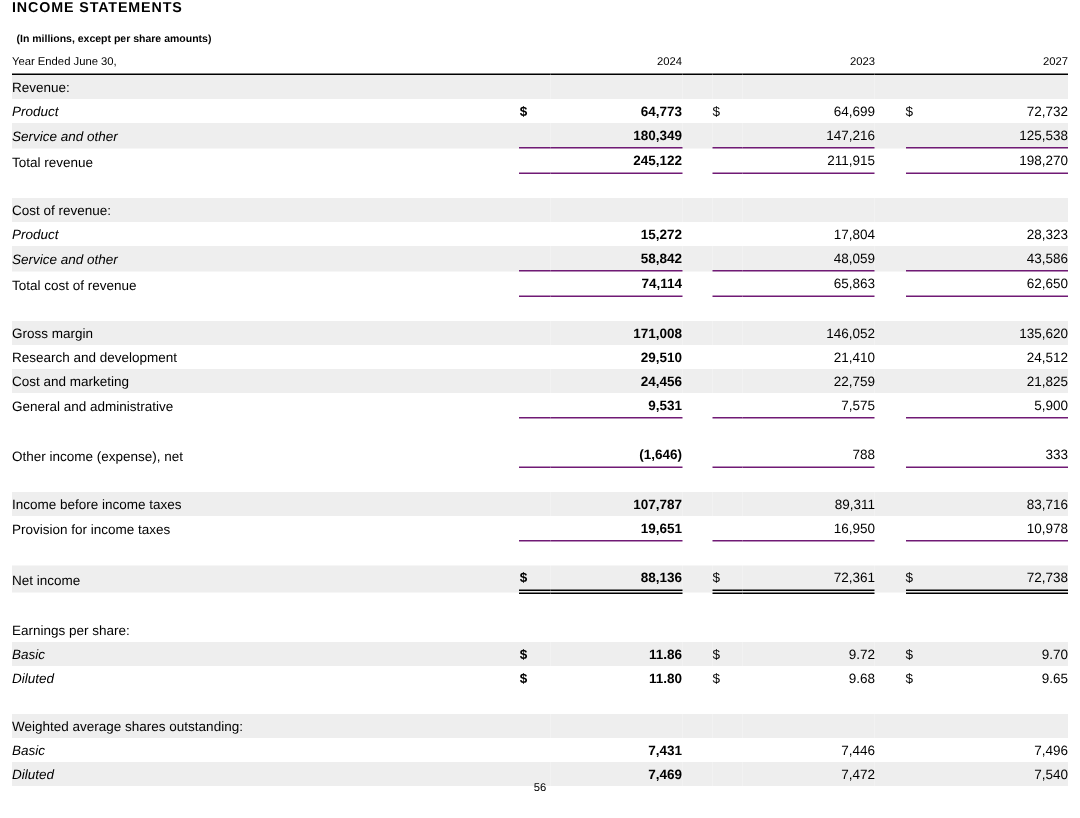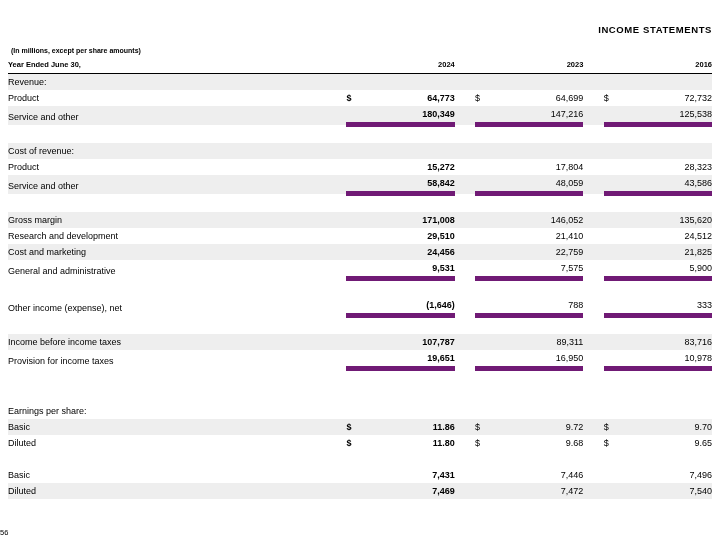--- a/index.html
+++ b/index.html
@@ -17,25 +17,25 @@
     overflow: hidden;
   }
   .page {
     position: relative;
     width: 720px;
     height: 545px;
     box-sizing: border-box;
     padding: 0 8px;
   }
   .doc-title {
-    text-align: right;
+    text-align: left;
     font-size: 9.5px;
     font-weight: bold;
     letter-spacing: 0.6px;
-    margin-top: 24px;
+    margin-top: 0;
     margin-bottom: 12px;
   }
   .units-note {
     font-size: 7px;
     font-weight: bold;
     margin-left: 3px;
     margin-bottom: 3px;
   }
   table.fin {
     width: 100%;
@@ -49,54 +49,54 @@
     line-height: 16px;
     height: 16px;
   }
   
   col.c-label { width: 300px; }
   col.c-cur   { width: 18px; }
   col.c-num   { width: 78px; }
   col.c-gap   { width: 18px; }
 
   .lbl { padding-left: 3px; white-space: nowrap; }
-  .indent1 { padding-left: 14px; }
+  .indent1 { padding-left: 14px; font-style: italic; }
   .indent2 { padding-left: 34px; }
   .num {
     text-align: right;
     padding-right: 4px;
     white-space: nowrap;
     font-variant-numeric: tabular-nums;
   }
   .cur {
     text-align: left;
     padding-left: 2px;
   }
   .b { font-weight: bold; }
   .shade td { background: #eeeeee; }
   .hdr td {
-    font-weight: bold;
+    font-weight: normal;
     font-size: 7.5px;
     border-bottom: 1px solid #000;
     line-height: 14px;
     height: 14px;
     padding-bottom: 1px;
   }
   .hdr td.num { font-size: 7.5px; }
-  td.ul-single { border-bottom: 5px solid #701a75; }
+  td.ul-single { border-bottom: 1px solid #701a75; }
   .dbl-bottom {
     border-bottom: 3px double #000;
   }
   .spacer td { height: 7px; line-height: 7px; }
   .pagenum {
     position: absolute;
-    bottom: 32px;
+    bottom: 16px;
     left: 0;
     width: 720px;
-    text-align: left;
+    text-align: center;
     font-size: 7.5px;
   }
 </style>
 </head>
 <body>
 
 <div class="page">
 
   <div class="doc-title">INCOME STATEMENTS</div>
 
@@ -117,21 +117,21 @@
     <thead>
       <tr class="hdr">
         <td class="lbl">Year Ended June 30,</td>
         <td></td>
         <td class="num">2024</td>
         <td></td>
         <td></td>
         <td class="num">2023</td>
         <td></td>
         <td></td>
-        <td class="num">2016</td>
+        <td class="num">2027</td>
       </tr>
     </thead>
     <tbody id="fin-body">
         <tr class="row shade">
           <td class="lbl">Revenue:</td>
           <td class="cur"></td>
           <td class="num"></td>
           <td></td>
           <td class="cur"></td>
           <td class="num"></td>
@@ -154,20 +154,31 @@
           <td class="lbl indent1">Service and other</td>
           <td class="cur ul-single"></td>
           <td class="num b ul-single">180,349</td>
           <td></td>
           <td class="cur ul-single"></td>
           <td class="num ul-single">147,216</td>
           <td></td>
           <td class="cur ul-single"></td>
           <td class="num ul-single">125,538</td>
         </tr>
+        <tr class="row">
+          <td class="lbl indent2">Total revenue</td>
+          <td class="cur ul-single"></td>
+          <td class="num b ul-single">245,122</td>
+          <td></td>
+          <td class="cur ul-single"></td>
+          <td class="num ul-single">211,915</td>
+          <td></td>
+          <td class="cur ul-single"></td>
+          <td class="num ul-single">198,270</td>
+        </tr>
         <tr class="spacer">
           <td colspan="9"></td>
         </tr>
         <tr class="row shade">
           <td class="lbl">Cost of revenue:</td>
           <td class="cur"></td>
           <td class="num"></td>
           <td></td>
           <td class="cur"></td>
           <td class="num"></td>
@@ -190,20 +201,31 @@
           <td class="lbl indent1">Service and other</td>
           <td class="cur ul-single"></td>
           <td class="num b ul-single">58,842</td>
           <td></td>
           <td class="cur ul-single"></td>
           <td class="num ul-single">48,059</td>
           <td></td>
           <td class="cur ul-single"></td>
           <td class="num ul-single">43,586</td>
         </tr>
+        <tr class="row">
+          <td class="lbl indent2">Total cost of revenue</td>
+          <td class="cur ul-single"></td>
+          <td class="num b ul-single">74,114</td>
+          <td></td>
+          <td class="cur ul-single"></td>
+          <td class="num ul-single">65,863</td>
+          <td></td>
+          <td class="cur ul-single"></td>
+          <td class="num ul-single">62,650</td>
+        </tr>
         <tr class="spacer">
           <td colspan="9"></td>
         </tr>
         <tr class="row shade">
           <td class="lbl indent2">Gross margin</td>
           <td class="cur"></td>
           <td class="num b">171,008</td>
           <td></td>
           <td class="cur"></td>
           <td class="num">146,052</td>
@@ -278,20 +300,31 @@
           <td class="num b ul-single">19,651</td>
           <td></td>
           <td class="cur ul-single"></td>
           <td class="num ul-single">16,950</td>
           <td></td>
           <td class="cur ul-single"></td>
           <td class="num ul-single">10,978</td>
         </tr>
         <tr class="spacer">
           <td colspan="9"></td>
+        </tr>
+        <tr class="row shade">
+          <td class="lbl">Net income</td>
+          <td class="cur b dbl-bottom">$</td>
+          <td class="num b dbl-bottom">88,136</td>
+          <td></td>
+          <td class="cur dbl-bottom">$</td>
+          <td class="num dbl-bottom">72,361</td>
+          <td></td>
+          <td class="cur dbl-bottom">$</td>
+          <td class="num dbl-bottom">72,738</td>
         </tr>
         <tr class="spacer">
           <td colspan="9"></td>
         </tr>
         <tr class="row">
           <td class="lbl">Earnings per share:</td>
           <td class="cur"></td>
           <td class="num"></td>
           <td></td>
           <td class="cur"></td>
@@ -318,20 +351,31 @@
           <td></td>
           <td class="cur">$</td>
           <td class="num">9.68</td>
           <td></td>
           <td class="cur">$</td>
           <td class="num">9.65</td>
         </tr>
         <tr class="spacer">
           <td colspan="9"></td>
         </tr>
+        <tr class="row shade">
+          <td class="lbl">Weighted average shares outstanding:</td>
+          <td class="cur"></td>
+          <td class="num"></td>
+          <td></td>
+          <td class="cur"></td>
+          <td class="num"></td>
+          <td></td>
+          <td class="cur"></td>
+          <td class="num"></td>
+        </tr>
         <tr class="row">
           <td class="lbl indent1">Basic</td>
           <td class="cur"></td>
           <td class="num b">7,431</td>
           <td></td>
           <td class="cur"></td>
           <td class="num">7,446</td>
           <td></td>
           <td class="cur"></td>
           <td class="num">7,496</td>

